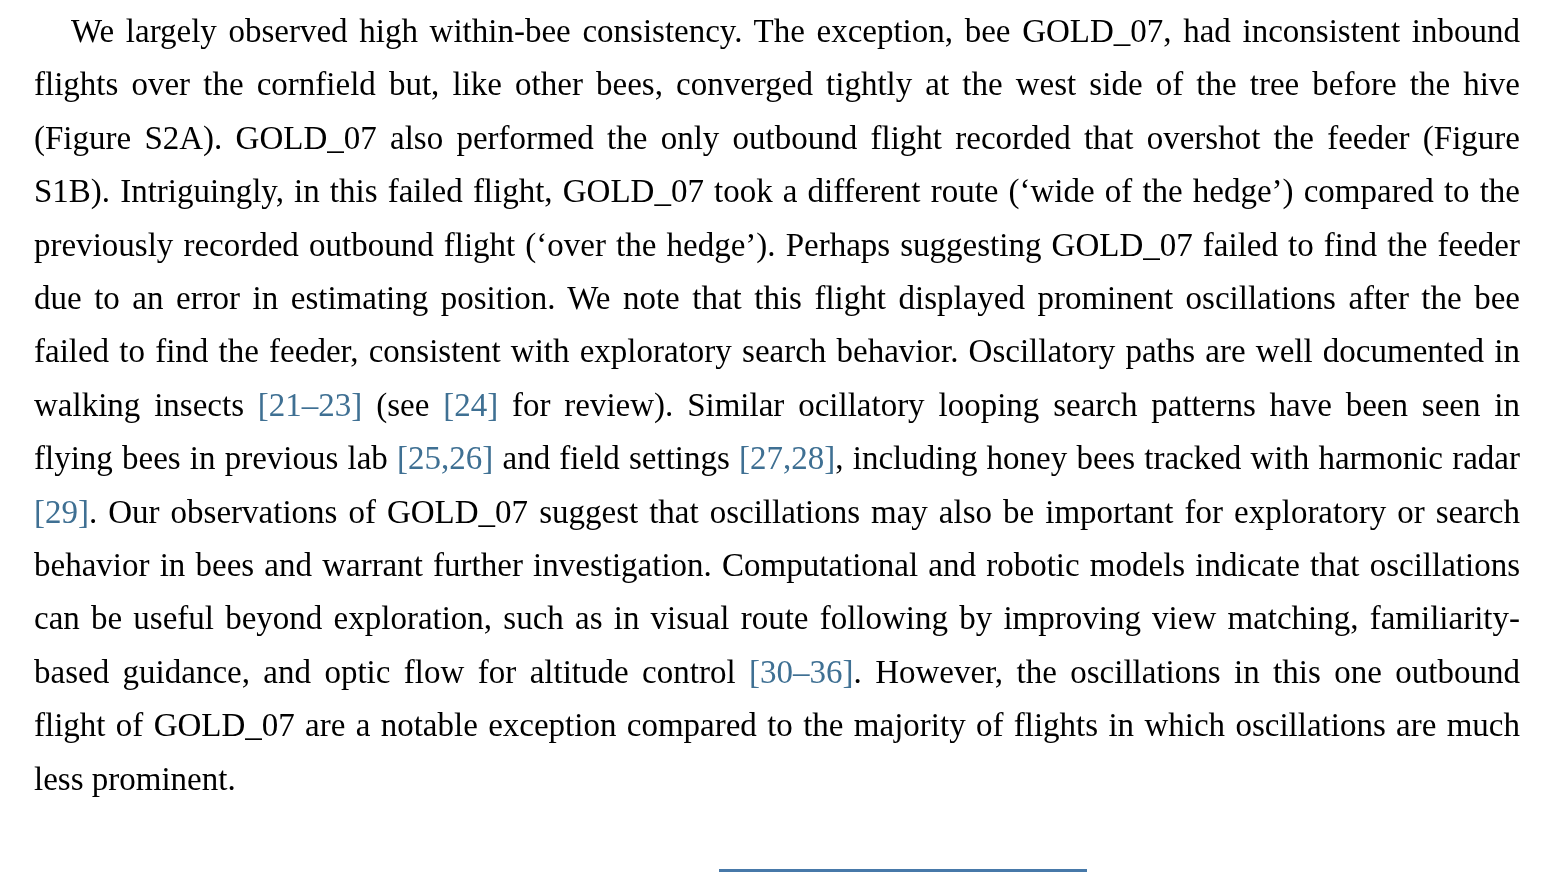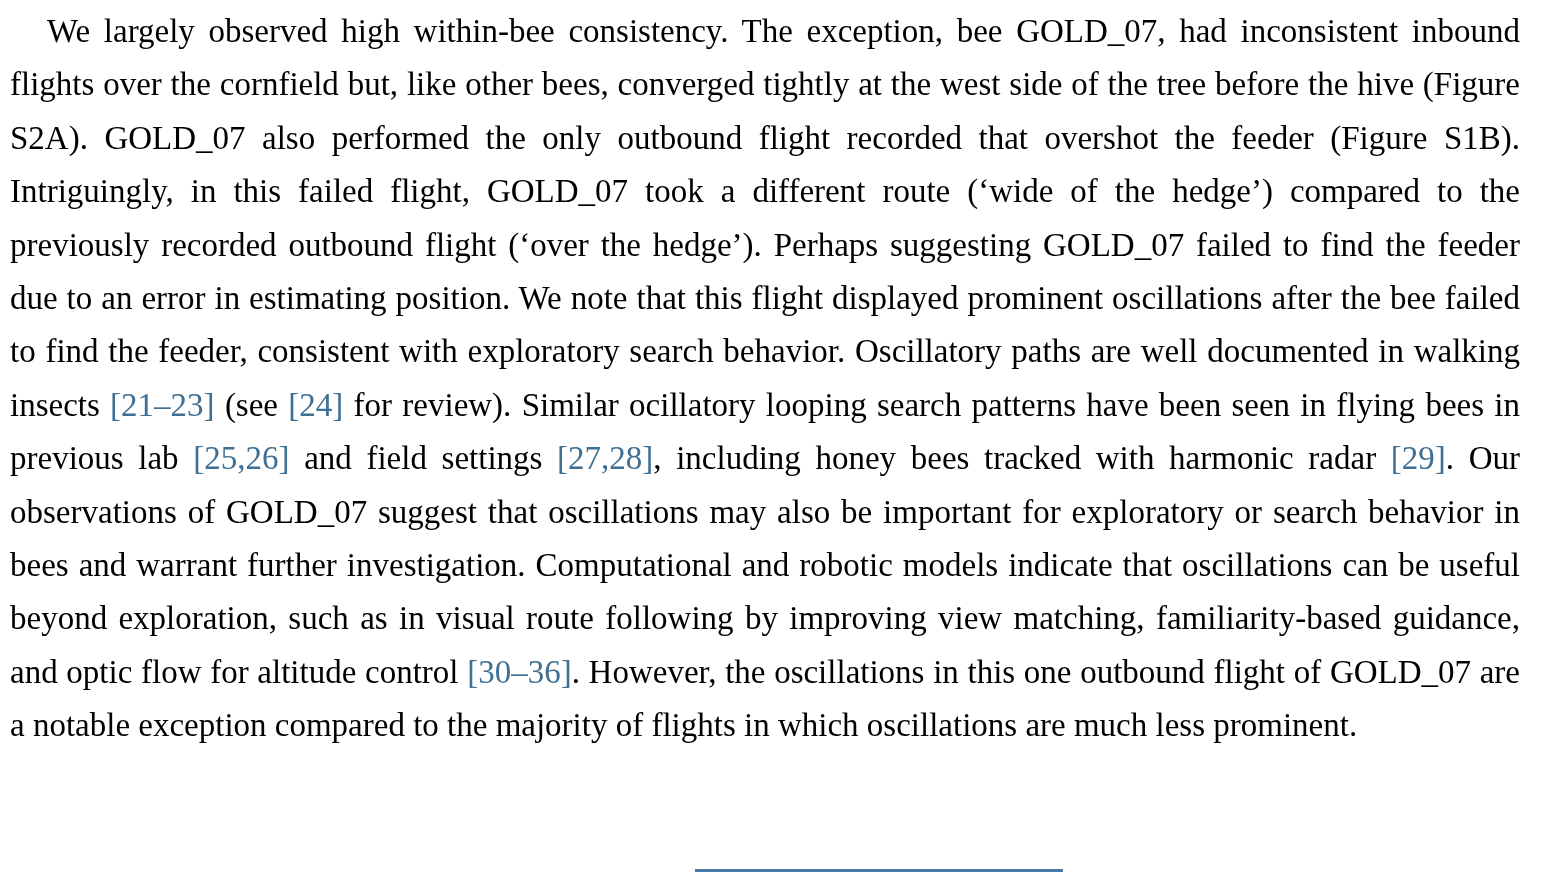--- a/index.html
+++ b/index.html
@@ -17,20 +17,21 @@
     position: absolute;
     inset: 0;
     box-sizing: border-box;
     padding: 5px 28px 0 10px;
     font-family: "Liberation Serif", "DejaVu Serif", serif;
     font-size: 33px;
     line-height: 53.4px;
     color: #000000;
     text-align: justify;
     text-justify: inter-word;
+    margin-left: 24px;
   }
   .para {
     margin: 0;
     text-indent: 37px;
   }
   a.cite {
     color: #3f7093;
     text-decoration: none;
     cursor: pointer;
   }

